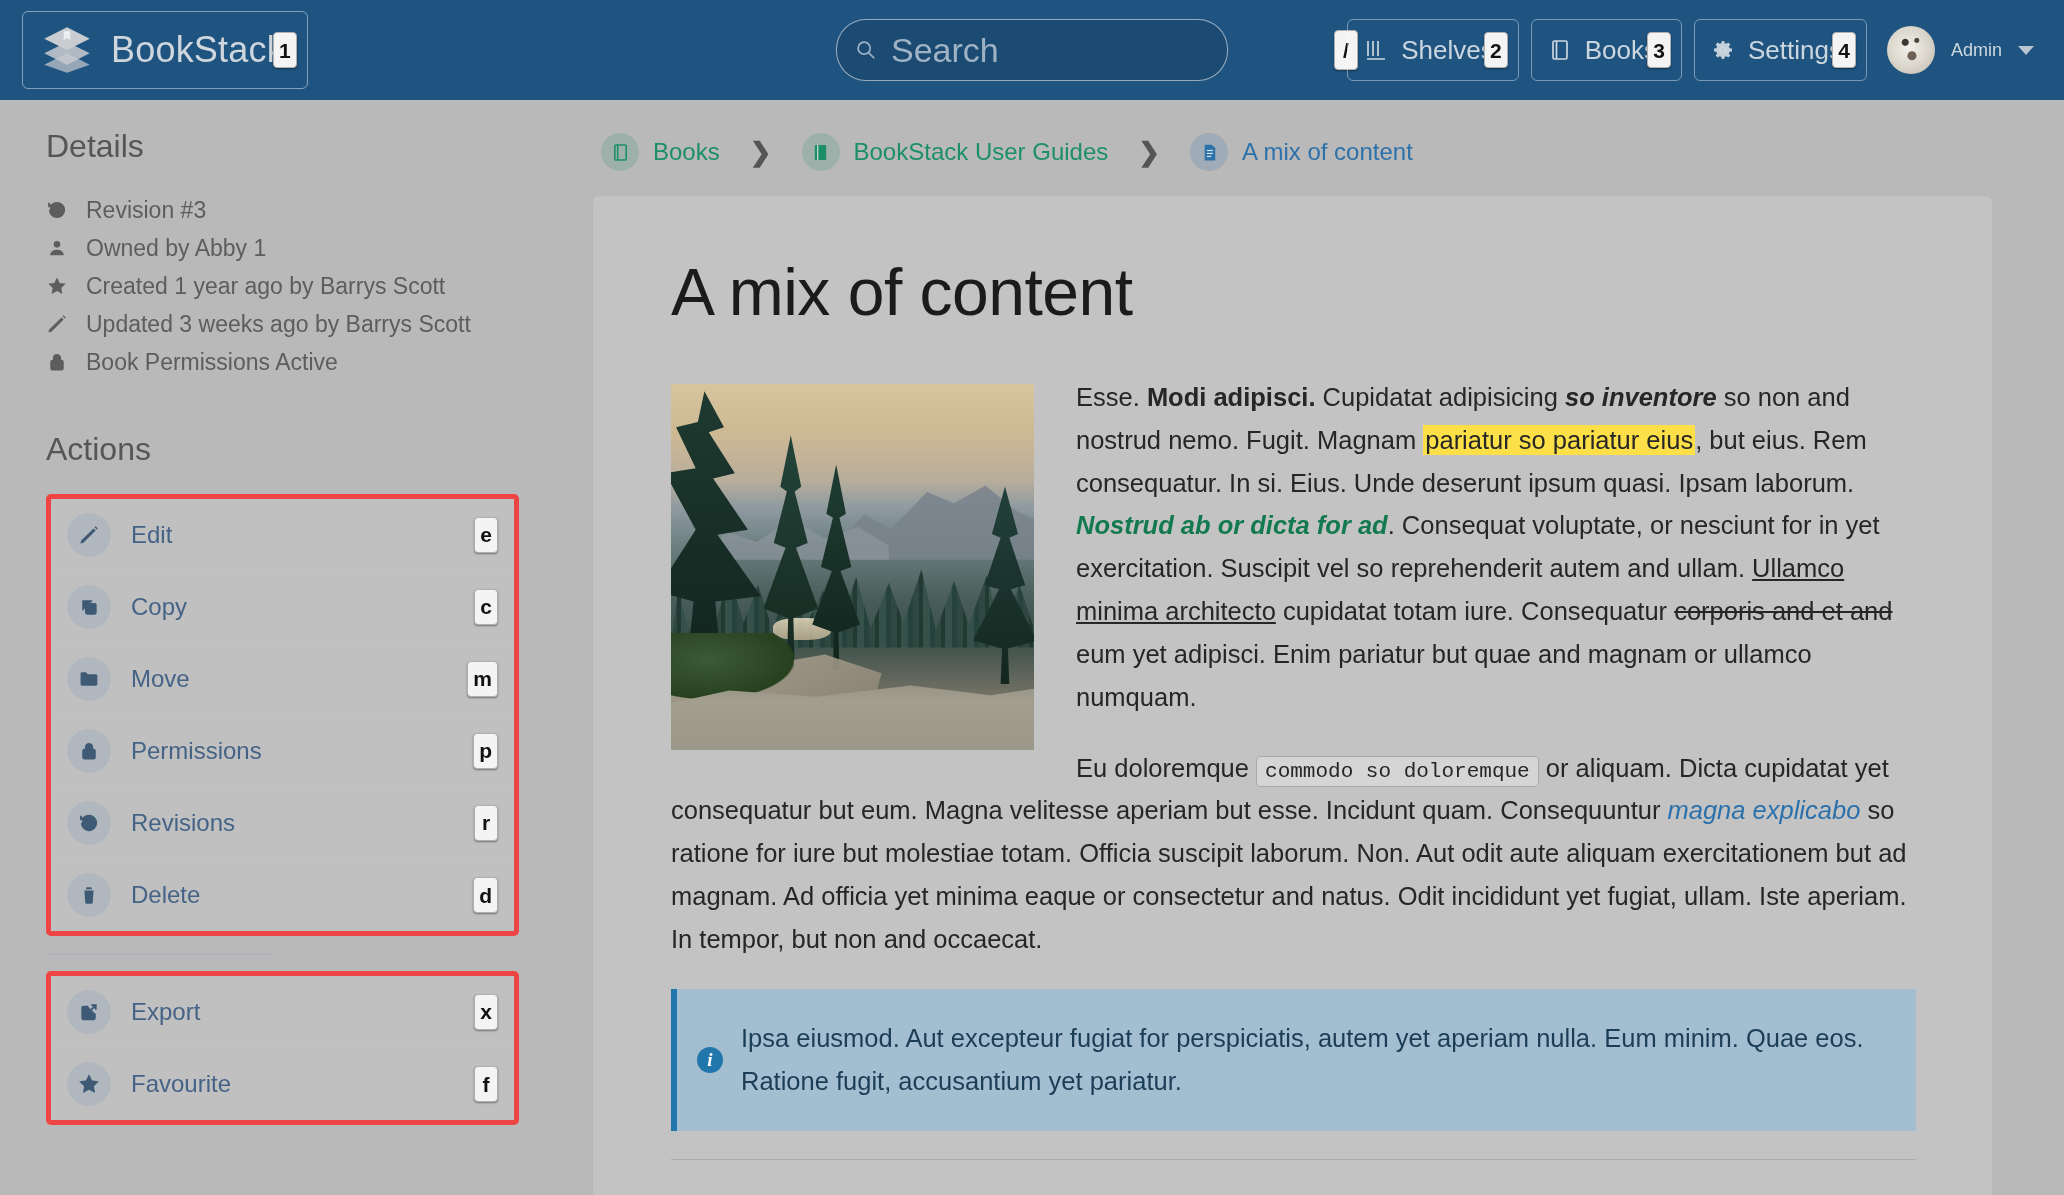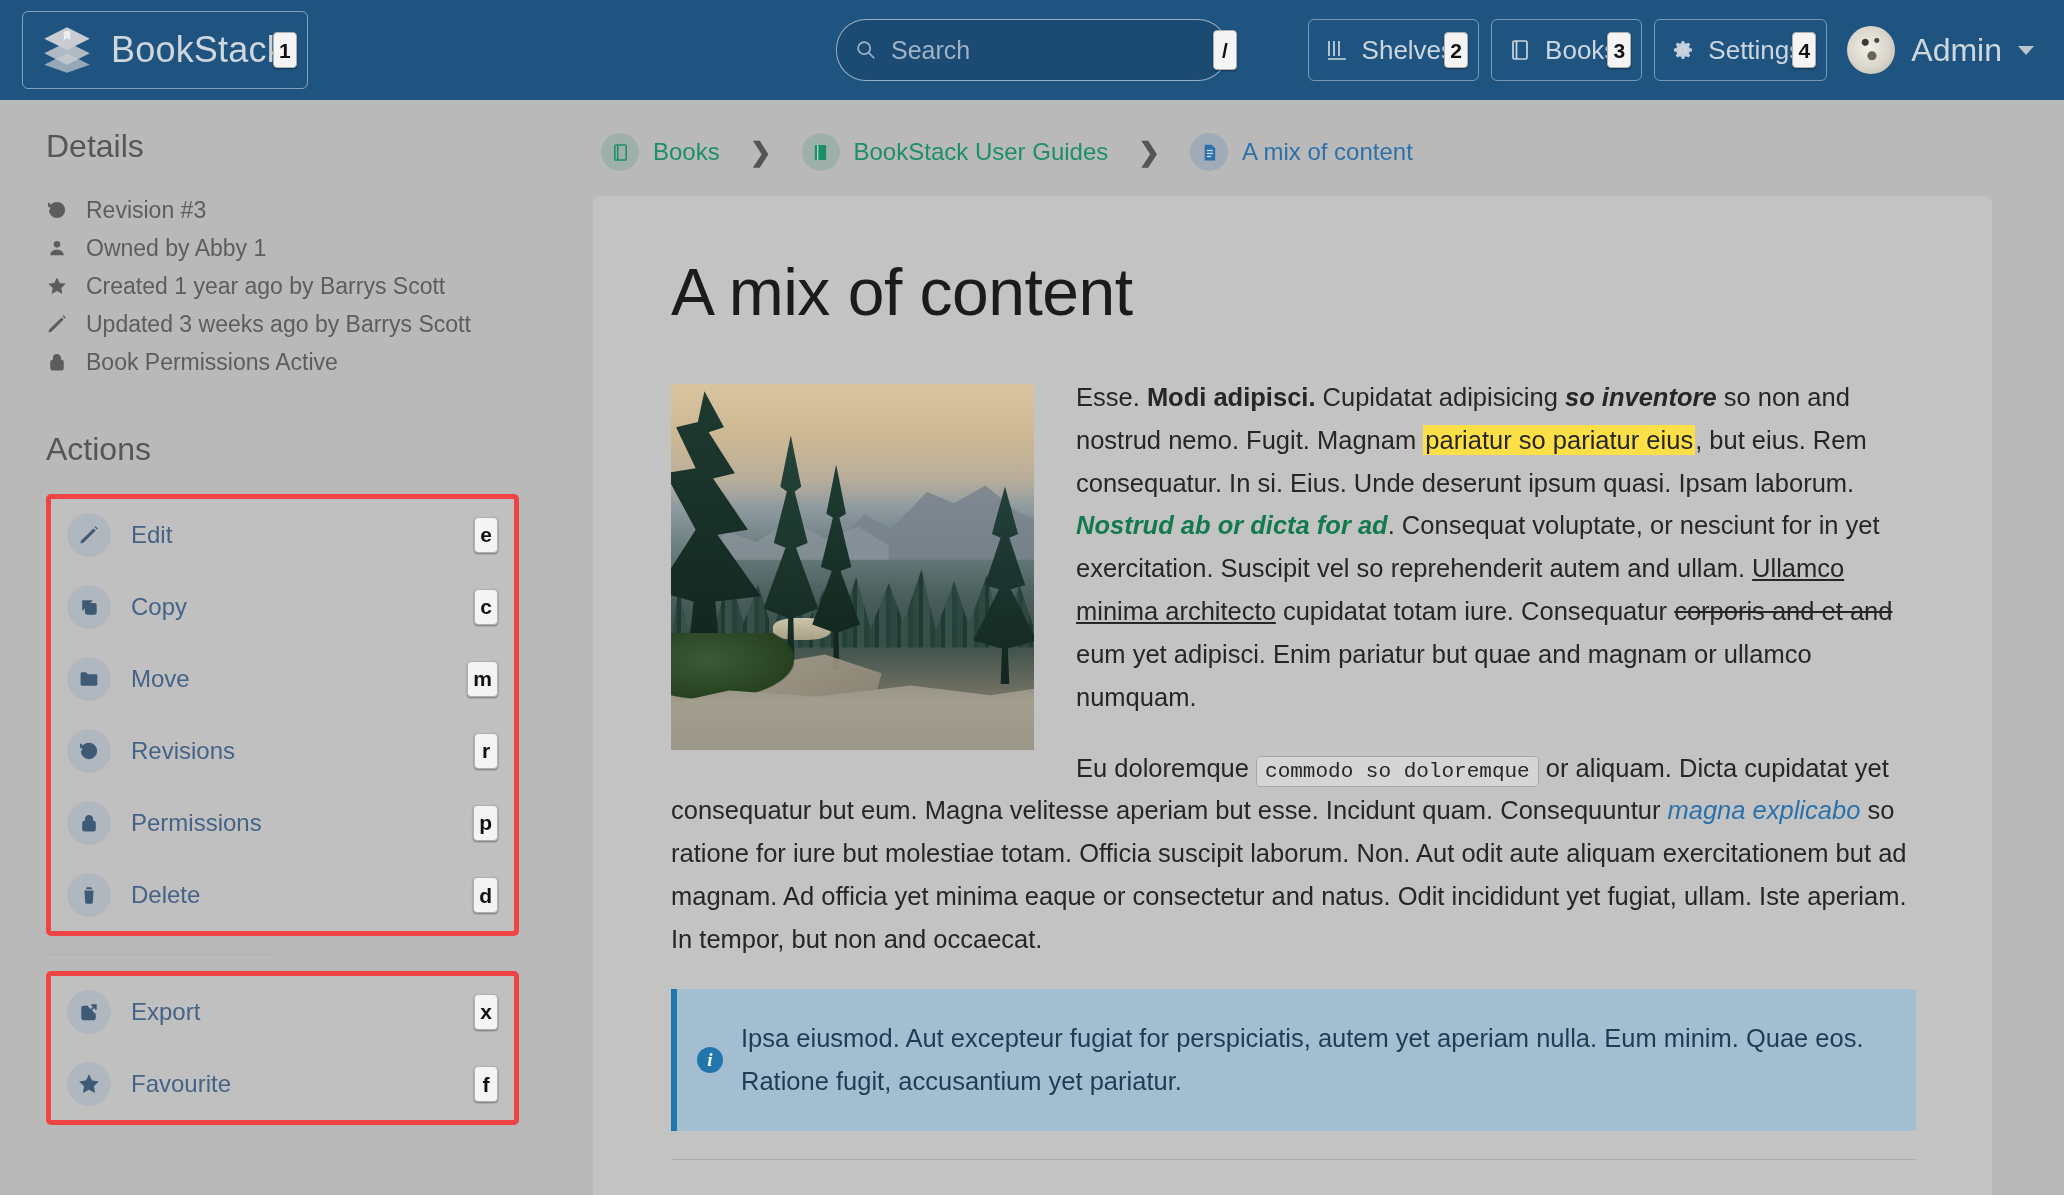--- a/index.html
+++ b/index.html
@@ -53,21 +53,21 @@
     border-radius: 30px;
     height: 62px;
     display: flex; align-items: center;
     padding: 0 18px;
     cursor: text;
   }
   .search-icon { width: 22px; height: 22px; flex: none; opacity: .75; }
   .search-input {
     flex: 1 1 auto;
     background: transparent; border: none; outline: none;
-    color: #dfe6ec; font-size: 25px;
+    color: #dfe6ec; font-size: 34px;
     font-family: "Liberation Sans", sans-serif;
     padding-left: 14px;
   }
   .search-input::placeholder { color: #9fb3c5; }
   .search-box .kbd { flex: none; height: 40px; }
 
   .header-right {
     margin-left: auto;
     display: flex; align-items: center; gap: 0px;
   }
@@ -89,21 +89,21 @@
   }
   .avatar {
     width: 48px; height: 48px; border-radius: 50%;
     background:
       radial-gradient(circle at 38% 34%, #3d3a33 0 3px, transparent 4px),
       radial-gradient(circle at 62% 30%, #4a463e 0 2px, transparent 3px),
       radial-gradient(circle at 52% 62%, #6d6254 0 4px, transparent 5px),
       radial-gradient(ellipse at 45% 45%, #f2f0ea 0%, #d9d5cb 55%, #b9b2a4 100%);
     flex: none;
   }
-  .user-name { color: #cfd8de; font-size: 32px; }
+  .user-name { color: #cfd8de; font-size: 18px; }
   .caret { width: 0; height: 0; border-left: 8px solid transparent; border-right: 8px solid transparent; border-top: 9px solid #b9c6d0; }
 
   
   .layout { display: flex; height: calc(1195px - 100px); }
 
   
   .sidebar {
     width: 565px; flex: none;
     padding: 28px 46px 0 46px;
     overflow: hidden;
@@ -448,38 +448,38 @@
               <path d="M2.8 6.2A1.6 1.6 0 0 1 4.4 4.6h4.4l1.8 2.2h8.9a1.6 1.6 0 0 1 1.6 1.6v9.4a1.6 1.6 0 0 1-1.6 1.6H4.4a1.6 1.6 0 0 1-1.6-1.6z"></path>
             </svg>
         </span>
         <span class="act-label">Move</span>
         <span class="kbd">m</span>
       </div>
 
       <div class="action-item">
         <span class="act-icon">
           <svg viewBox="0 0 24 24" fill="none" stroke="#3e5a75" stroke-width="1.8">
+            <rect x="5.5" y="10.5" width="13" height="10" rx="1.6"></rect>
+              <path d="M8.4 10.5V7.8a3.6 3.6 0 0 1 7.2 0v2.7"></path>
+          </svg>
+        </span>
+        <span class="act-label">Permissions</span>
+        <span class="kbd">p</span>
+      </div>
+
+      <div class="action-item">
+        <span class="act-icon">
+          <svg viewBox="0 0 24 24" fill="none" stroke="#3e5a75" stroke-width="1.8">
             <path d="M4 12a8 8 0 1 0 8-8 8 8 0 0 0-6.9 4"></path>
               <path d="M3.2 4.2v4h4"></path>
               <path d="M12 8v4.4l3 1.8"></path>
           </svg>
         </span>
         <span class="act-label">Revisions</span>
         <span class="kbd">r</span>
-      </div>
-
-      <div class="action-item">
-        <span class="act-icon">
-          <svg viewBox="0 0 24 24" fill="none" stroke="#3e5a75" stroke-width="1.8">
-            <rect x="5.5" y="10.5" width="13" height="10" rx="1.6"></rect>
-              <path d="M8.4 10.5V7.8a3.6 3.6 0 0 1 7.2 0v2.7"></path>
-          </svg>
-        </span>
-        <span class="act-label">Permissions</span>
-        <span class="kbd">p</span>
       </div>
 
       <div class="action-item">
         <span class="act-icon">
           <svg viewBox="0 0 24 24">
               <path d="M7 7h10l-.9 13.2a1.4 1.4 0 0 1-1.4 1.3H9.3a1.4 1.4 0 0 1-1.4-1.3z"></path>
               <path d="M9.4 3.6h5.2l.8 2H8.6z"></path>
             </svg>
         </span>
         <span class="act-label">Delete</span>

